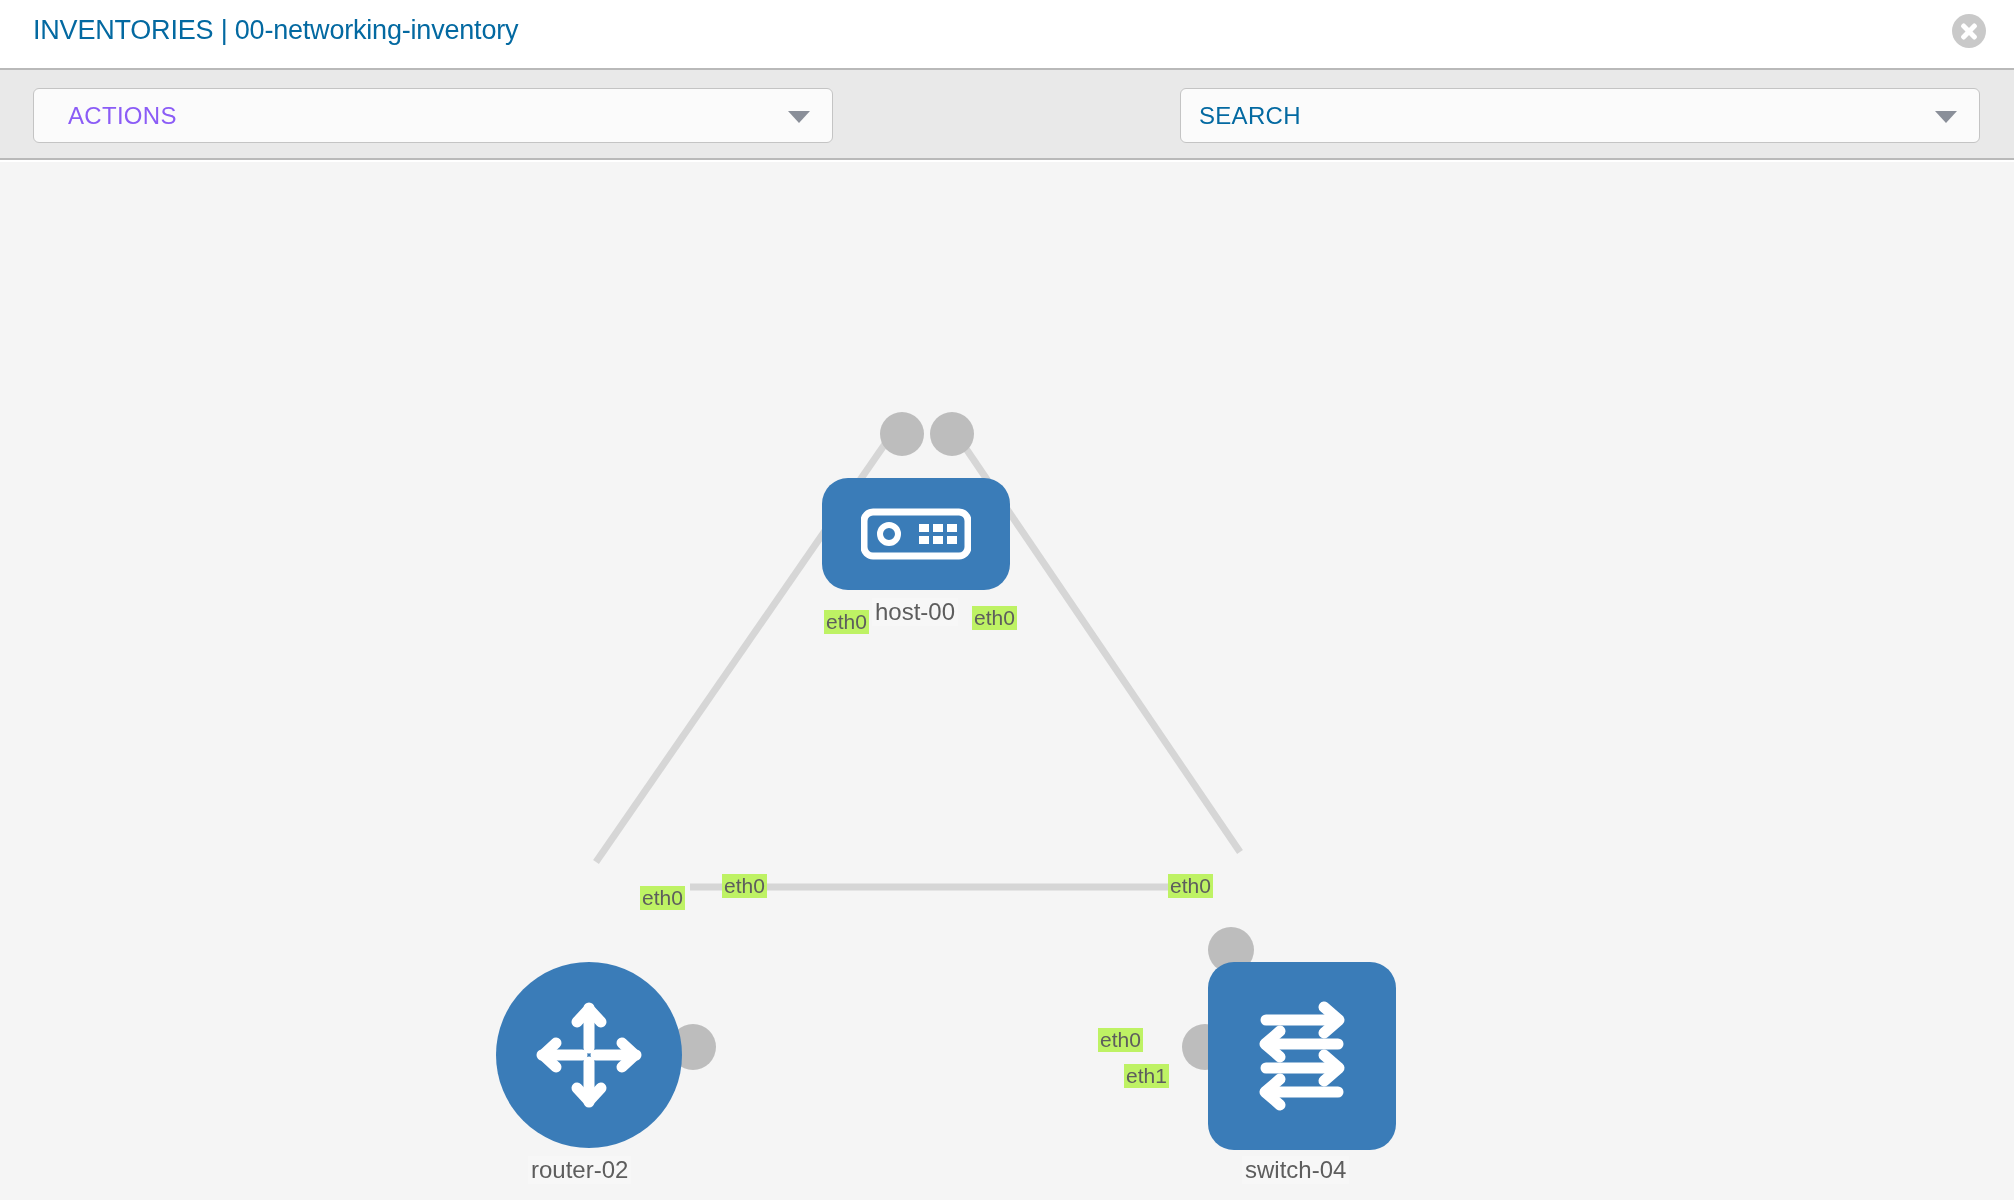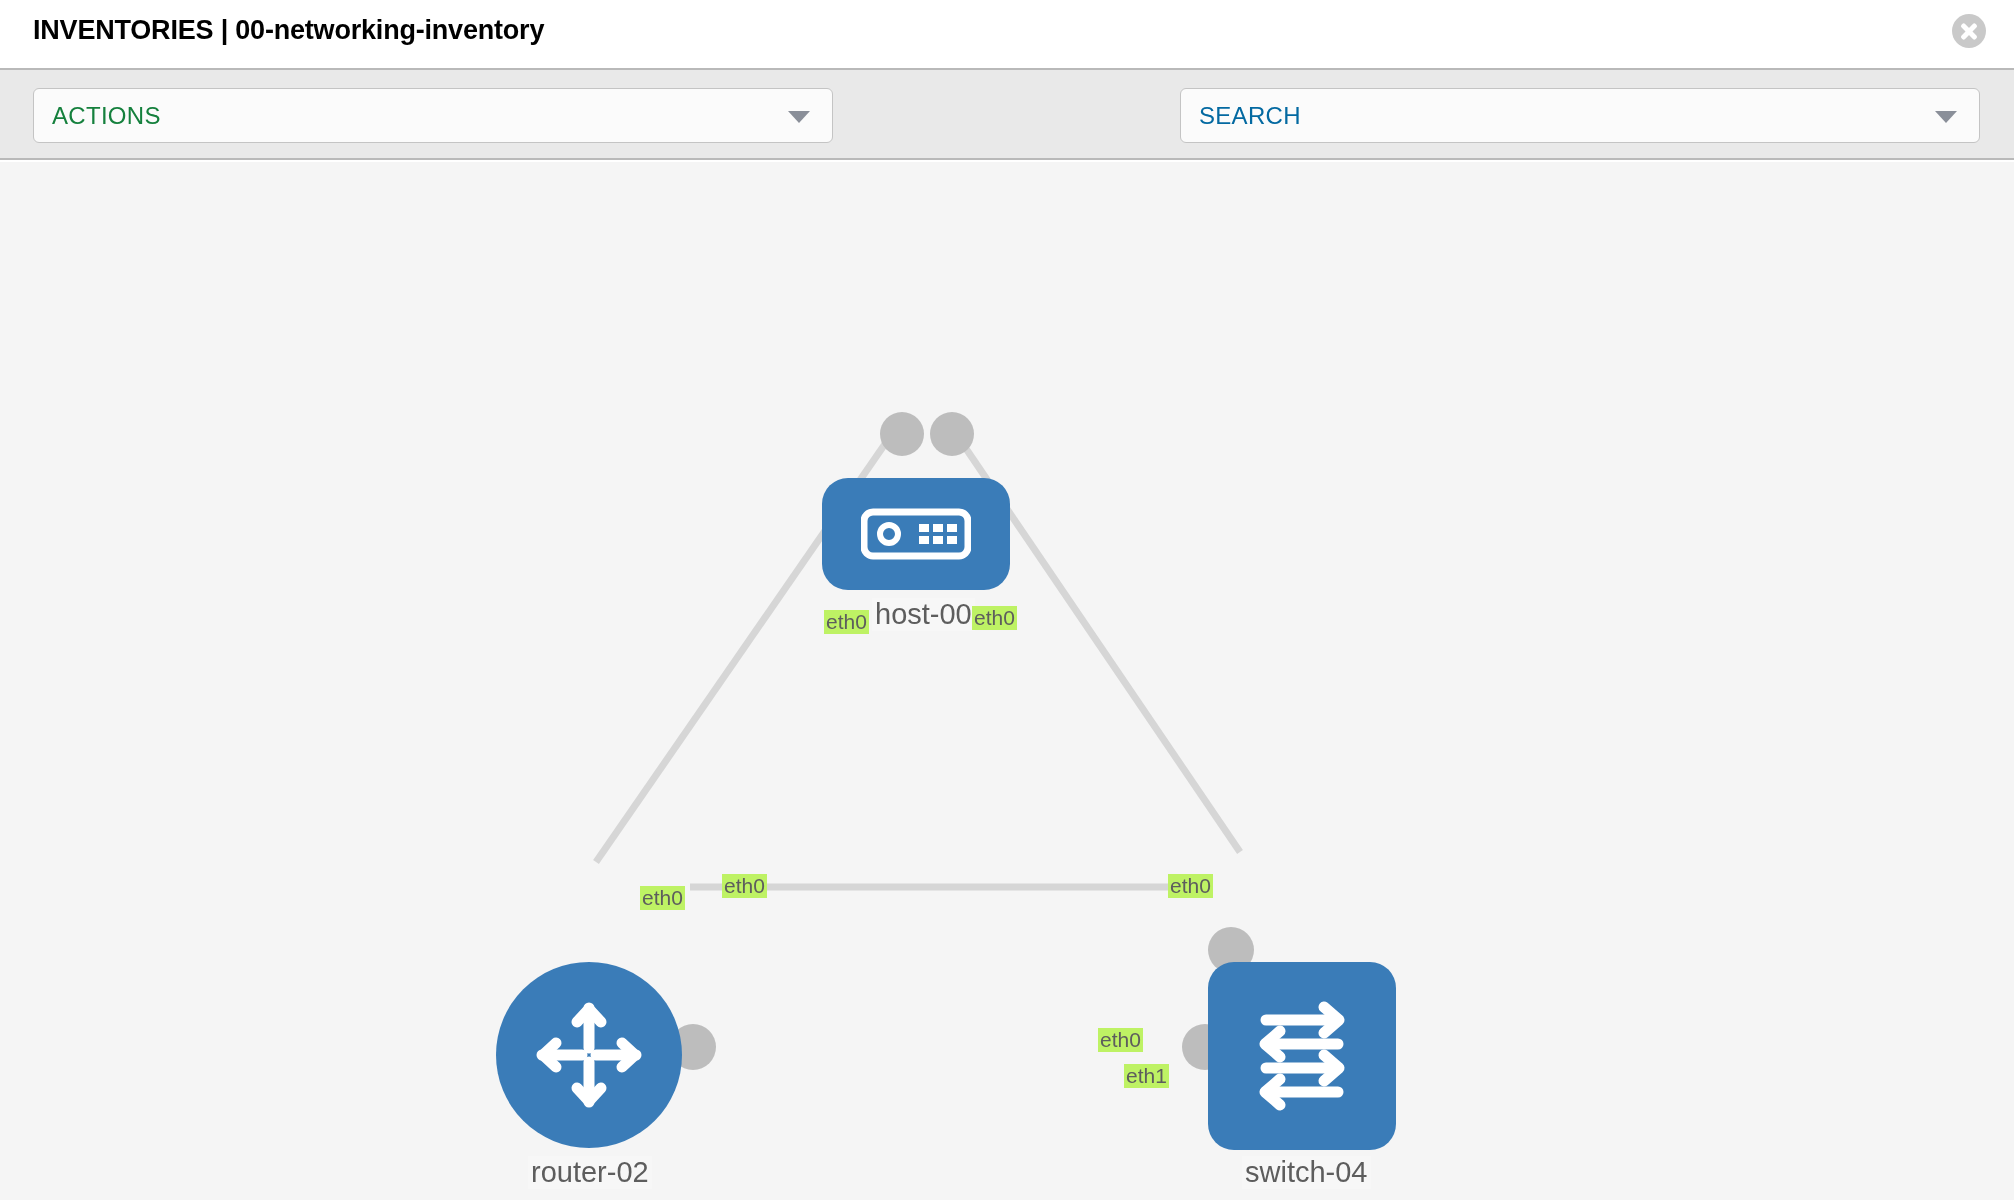--- a/index.html
+++ b/index.html
@@ -22,22 +22,22 @@
     position: absolute;
     left: 0; top: 0;
     width: 2014px; height: 70px;
     background: #ffffff;
     border-bottom: 2px solid #b9b9b9;
   }
   #page-title {
     position: absolute;
     left: 33px; top: 15px;
     font-size: 27px;
-    font-weight: bold;
-    color: #000000;
+    font-weight: normal;
+    color: #0369a1;
     letter-spacing: -0.2px;
     white-space: nowrap;
   }
   #close-btn {
     position: absolute;
     right: 28px; top: 14px;
     width: 34px; height: 34px;
     border-radius: 50%;
     background: #c9c9c9;
     cursor: pointer;
@@ -63,23 +63,23 @@
   #actions-select {
     position: absolute;
     left: 33px; top: 18px;
     width: 800px; height: 55px;
     background: #fbfbfb;
     border: 1px solid #c4c4c4;
     border-radius: 6px;
   }
   #actions-select .label {
     position: absolute;
-    left: 18px; top: 13px;
+    left: 34px; top: 13px;
     font-size: 24px;
-    color: #15803d;
+    color: #8b5cf6;
     letter-spacing: 0.3px;
   }
   .caret {
     position: absolute;
     width: 0; height: 0;
     border-left: 11px solid transparent;
     border-right: 11px solid transparent;
     border-top: 12px solid #8a8f99;
   }
   #actions-select .caret { right: 22px; top: 22px; }
@@ -130,21 +130,21 @@
     background: #3a7cb8;
     display: flex;
     align-items: center;
     justify-content: center;
   }
   .node.rounded { border-radius: 26px; }
   .node.circle  { border-radius: 50%; }
 
   .node-label {
     position: absolute;
-    font-size: 29px;
+    font-size: 24px;
     color: #5d5d5d;
     background: #f7f7f7;
     white-space: nowrap;
     padding: 0 3px;
   }
 
   .edge-label {
     position: absolute;
     font-size: 21px;
     color: #5d5d5d;

